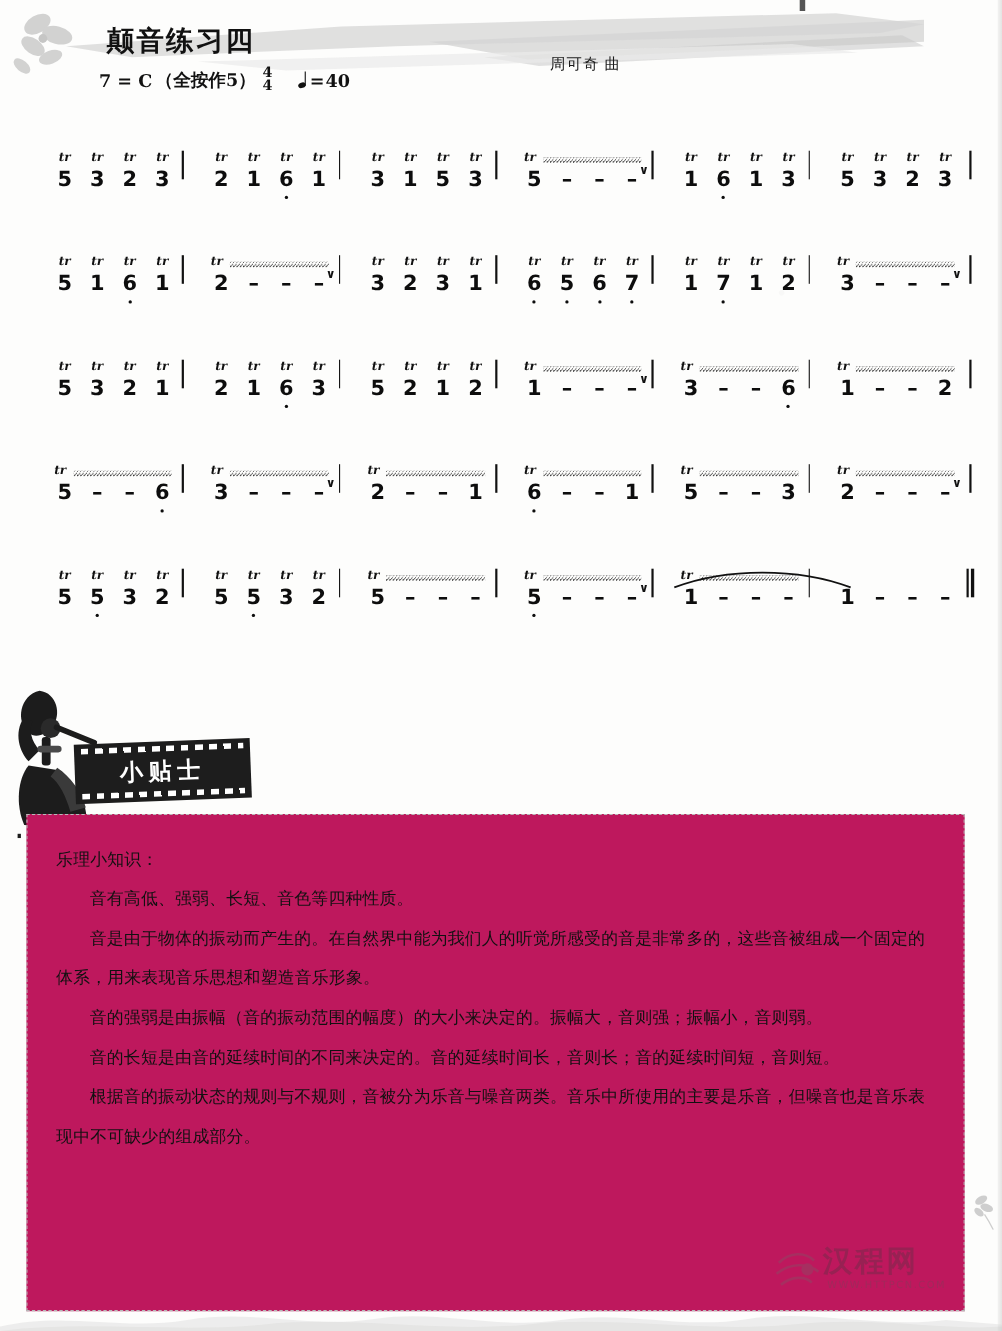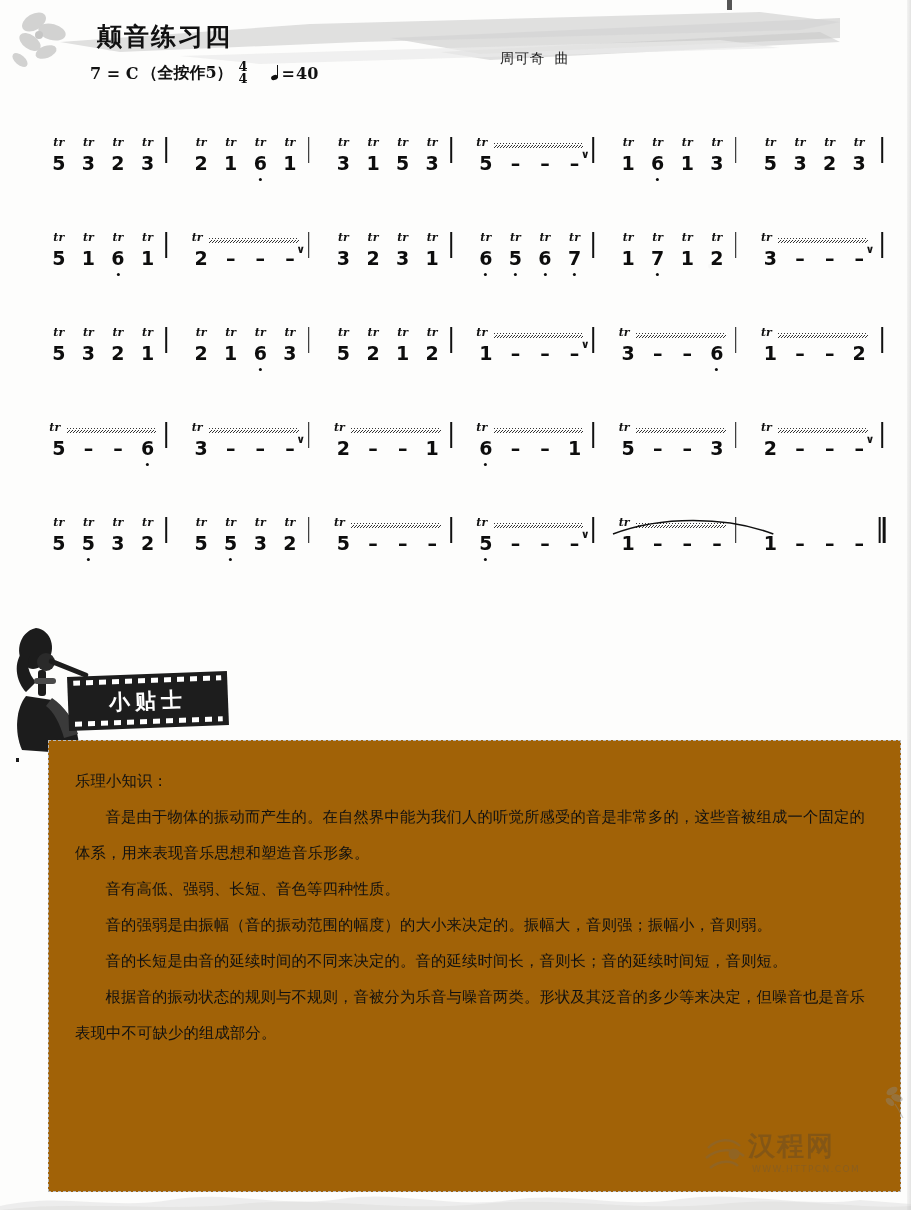--- a/index.html
+++ b/index.html
@@ -35,21 +35,21 @@
     overflow:hidden; opacity:.55;
   }
   .title {
     position:absolute; left:97px; top:20px;
     font-family: "DejaVu Serif", "Liberation Serif", serif;
     font-weight:700; font-size:25px; letter-spacing:2px;
     color:#111;
   }
   .composer {
     position:absolute; left:500px; top:50px;
-    font-family: Liberation Mono, monospace;
+    font-family: Liberation Serif, serif;
     font-size:14px; letter-spacing:1px; color:#1b1b1b;text-align:center;
   }
   .keyline {
     position:absolute; left:90px; top:62px;
     font-family:"DejaVu Serif","Liberation Serif",serif;
     font-size:16px; font-weight:700; color:#111;
     display:flex; align-items:center; gap:3px;
   }
   .keyline .paren { font-weight:700; }
   .frac {
@@ -141,23 +141,23 @@
   }
   .tips-banner::before { top:4px; }
   .tips-banner::after { bottom:4px; }
   .tips-banner span {
     font-family:"DejaVu Serif","Liberation Serif",serif;
     font-weight:700; font-size:21px; letter-spacing:5px; color:#fff;
     position:relative; z-index:2;
   }
 
   .tips-box {
-    position:absolute; left:48px; top:128px; width:853px; height:452px;
+    position:absolute; left:24px; top:128px; width:853px; height:452px;
     border:1px dashed #b9b9b9;
-    background:#a16207;
+    background:#be185d;
   }
   .tips-body {
     padding:22px 26px 10px 26px;
     font-family:"DejaVu Sans","Liberation Sans",sans-serif;
     font-size:15.3px; line-height:36px; color:#111;
     letter-spacing:.2px;
   }
   .tips-body p { margin:0; }
   .tips-body p.indent { text-indent:2em; }
 
@@ -521,25 +521,25 @@
     </g>
   </svg>
 
   <div class="tips-banner">
     <span>小贴士</span>
   </div>
 
   <div class="tips-box">
     <div class="tips-body" id="tips-body">
         <p>乐理小知识：</p>
+        <p class="indent">音有高低、强弱、长短、音色等四种性质。</p>
         <p class="indent">音是由于物体的振动而产生的。在自然界中能为我们人的听觉所感受的音是非常多的，这些音被组成一个固定的体系，用来表现音乐思想和塑造音乐形象。</p>
-        <p class="indent">音有高低、强弱、长短、音色等四种性质。</p>
         <p class="indent">音的强弱是由振幅（音的振动范围的幅度）的大小来决定的。振幅大，音则强；振幅小，音则弱。</p>
         <p class="indent">音的长短是由音的延续时间的不同来决定的。音的延续时间长，音则长；音的延续时间短，音则短。</p>
-        <p class="indent">根据音的振动状态的规则与不规则，音被分为乐音与噪音两类。形状及其泛音的多少等来决定，但噪音也是音乐表现中不可缺少的组成部分。</p>
+        <p class="indent">根据音的振动状态的规则与不规则，音被分为乐音与噪音两类。音乐中所使用的主要是乐音，但噪音也是音乐表现中不可缺少的组成部分。</p>
       </div>
   </div>
 
   <svg class="wave-bottom" viewBox="0 0 911 26" preserveAspectRatio="none">
     <path d="M0 20 C60 6 110 24 170 14 C230 4 280 22 340 13 C400 4 450 23 510 14
              C570 5 620 23 680 13 C740 4 800 22 860 14 L911 18 L911 26 L0 26 Z" fill="#d7d7d7" opacity="0.8"></path>
     <path d="M0 24 C80 14 160 26 240 18 C320 10 400 26 480 18 C560 10 640 26 720 18
              C800 10 860 24 911 20 L911 26 L0 26 Z" fill="#bfbfbf" opacity="0.6"></path>
   </svg>
 

